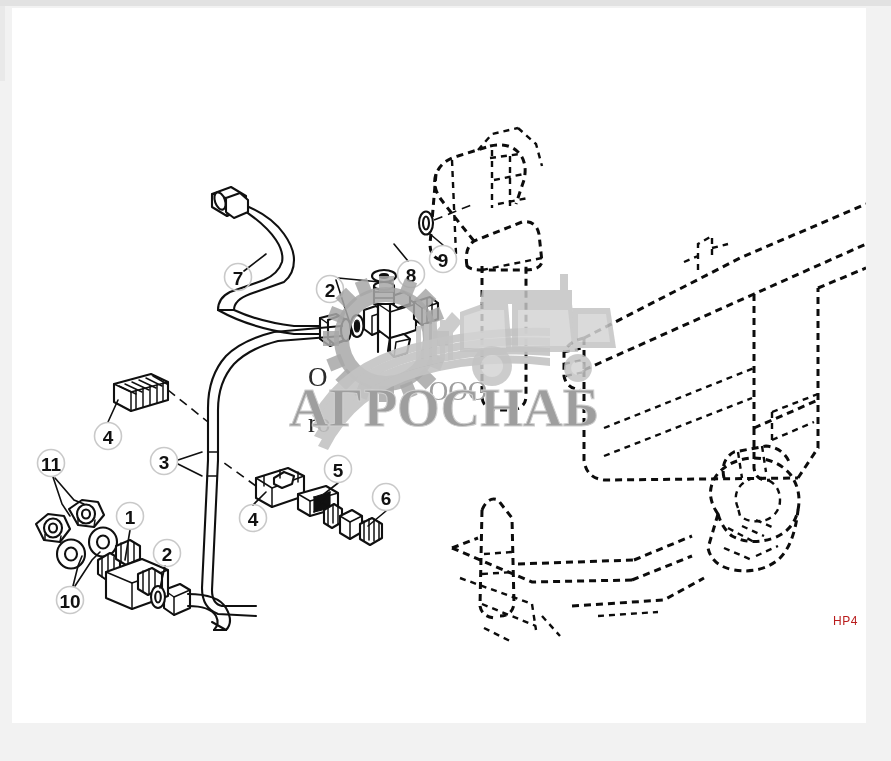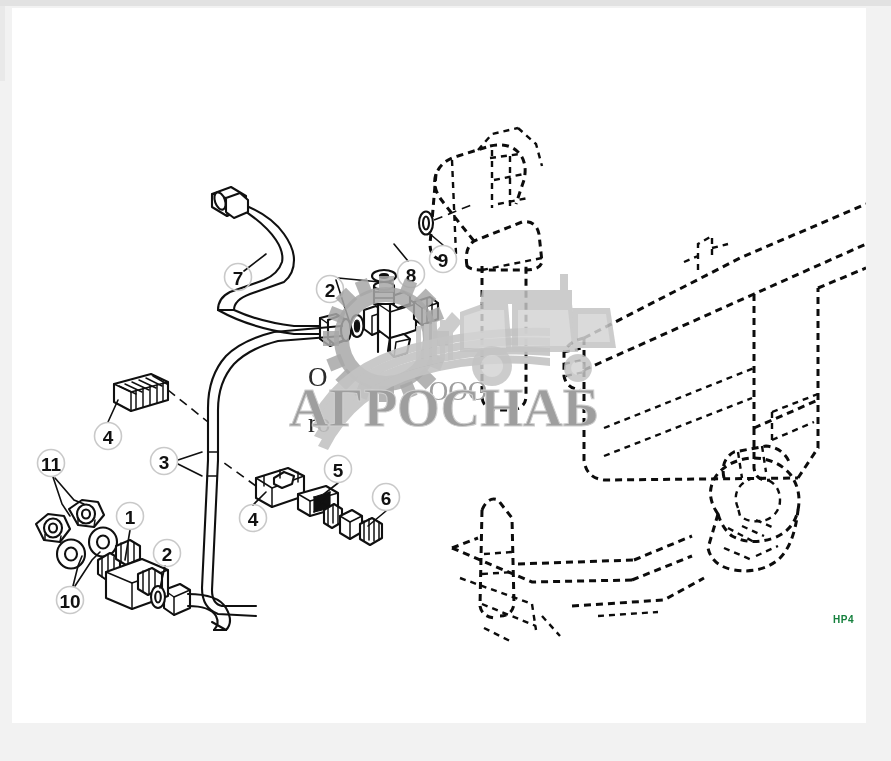--- a/index.html
+++ b/index.html
@@ -56,23 +56,23 @@
   .hidden-text {
     position: absolute;
     font-family: "Liberation Serif", serif;
     font-size: 27px;
     color: #2b2b2b;
     white-space: nowrap;
   }
   .corner-code {
     position: absolute;
     font-family: "Liberation Sans", sans-serif;
-    font-size: 10px;
-    font-weight: 700;
-    color: #15803d;
+    font-size: 12px;
+    font-weight: 400;
+    color: #b91c1c;
     letter-spacing: 0.5px;
   }
 </style>
 </head>
 <body>
 
 <div id="page">
   <div class="frame-top"></div>
   <div class="frame-left-a"></div>
   <div class="frame-left-b"></div>

